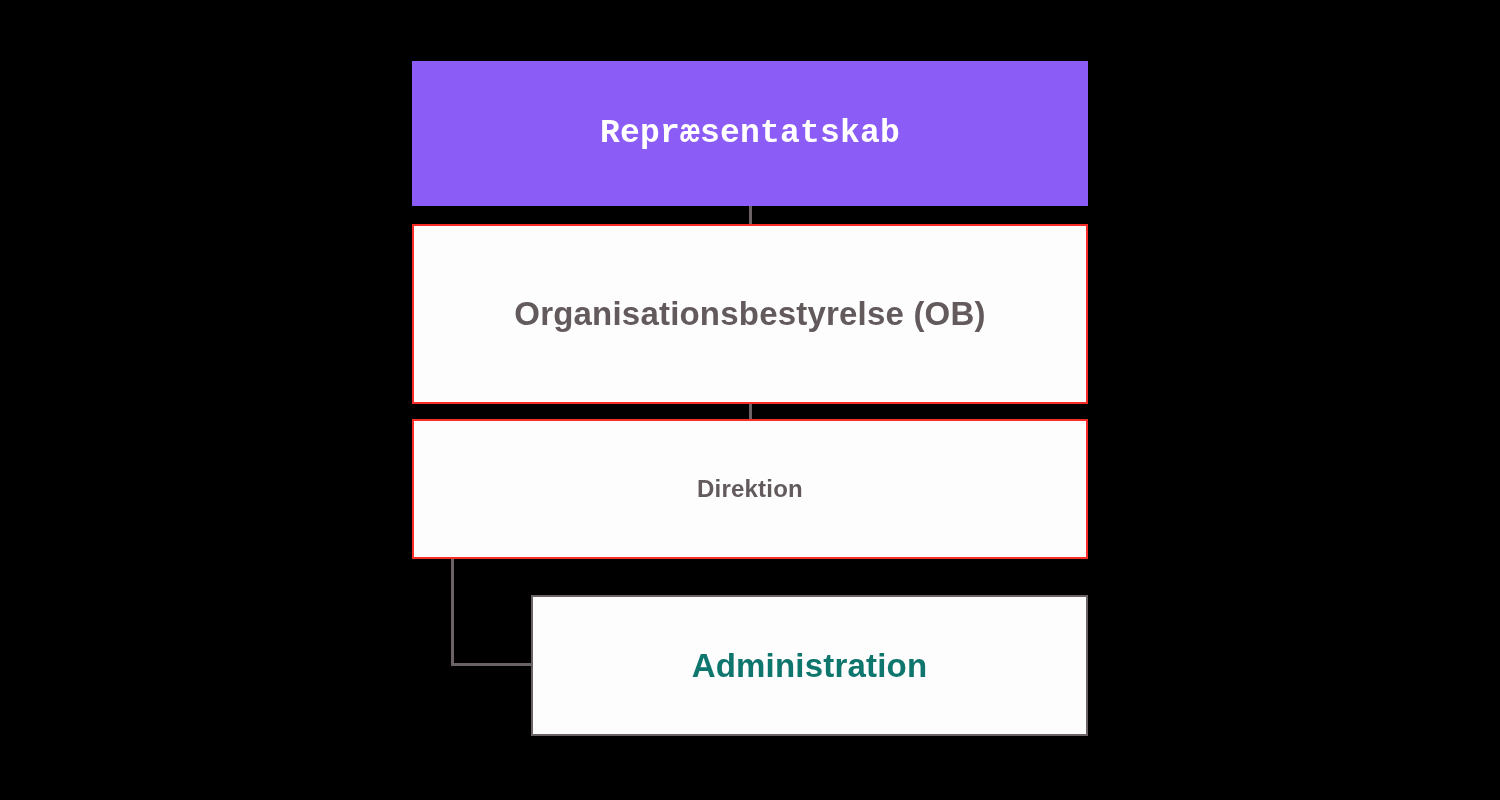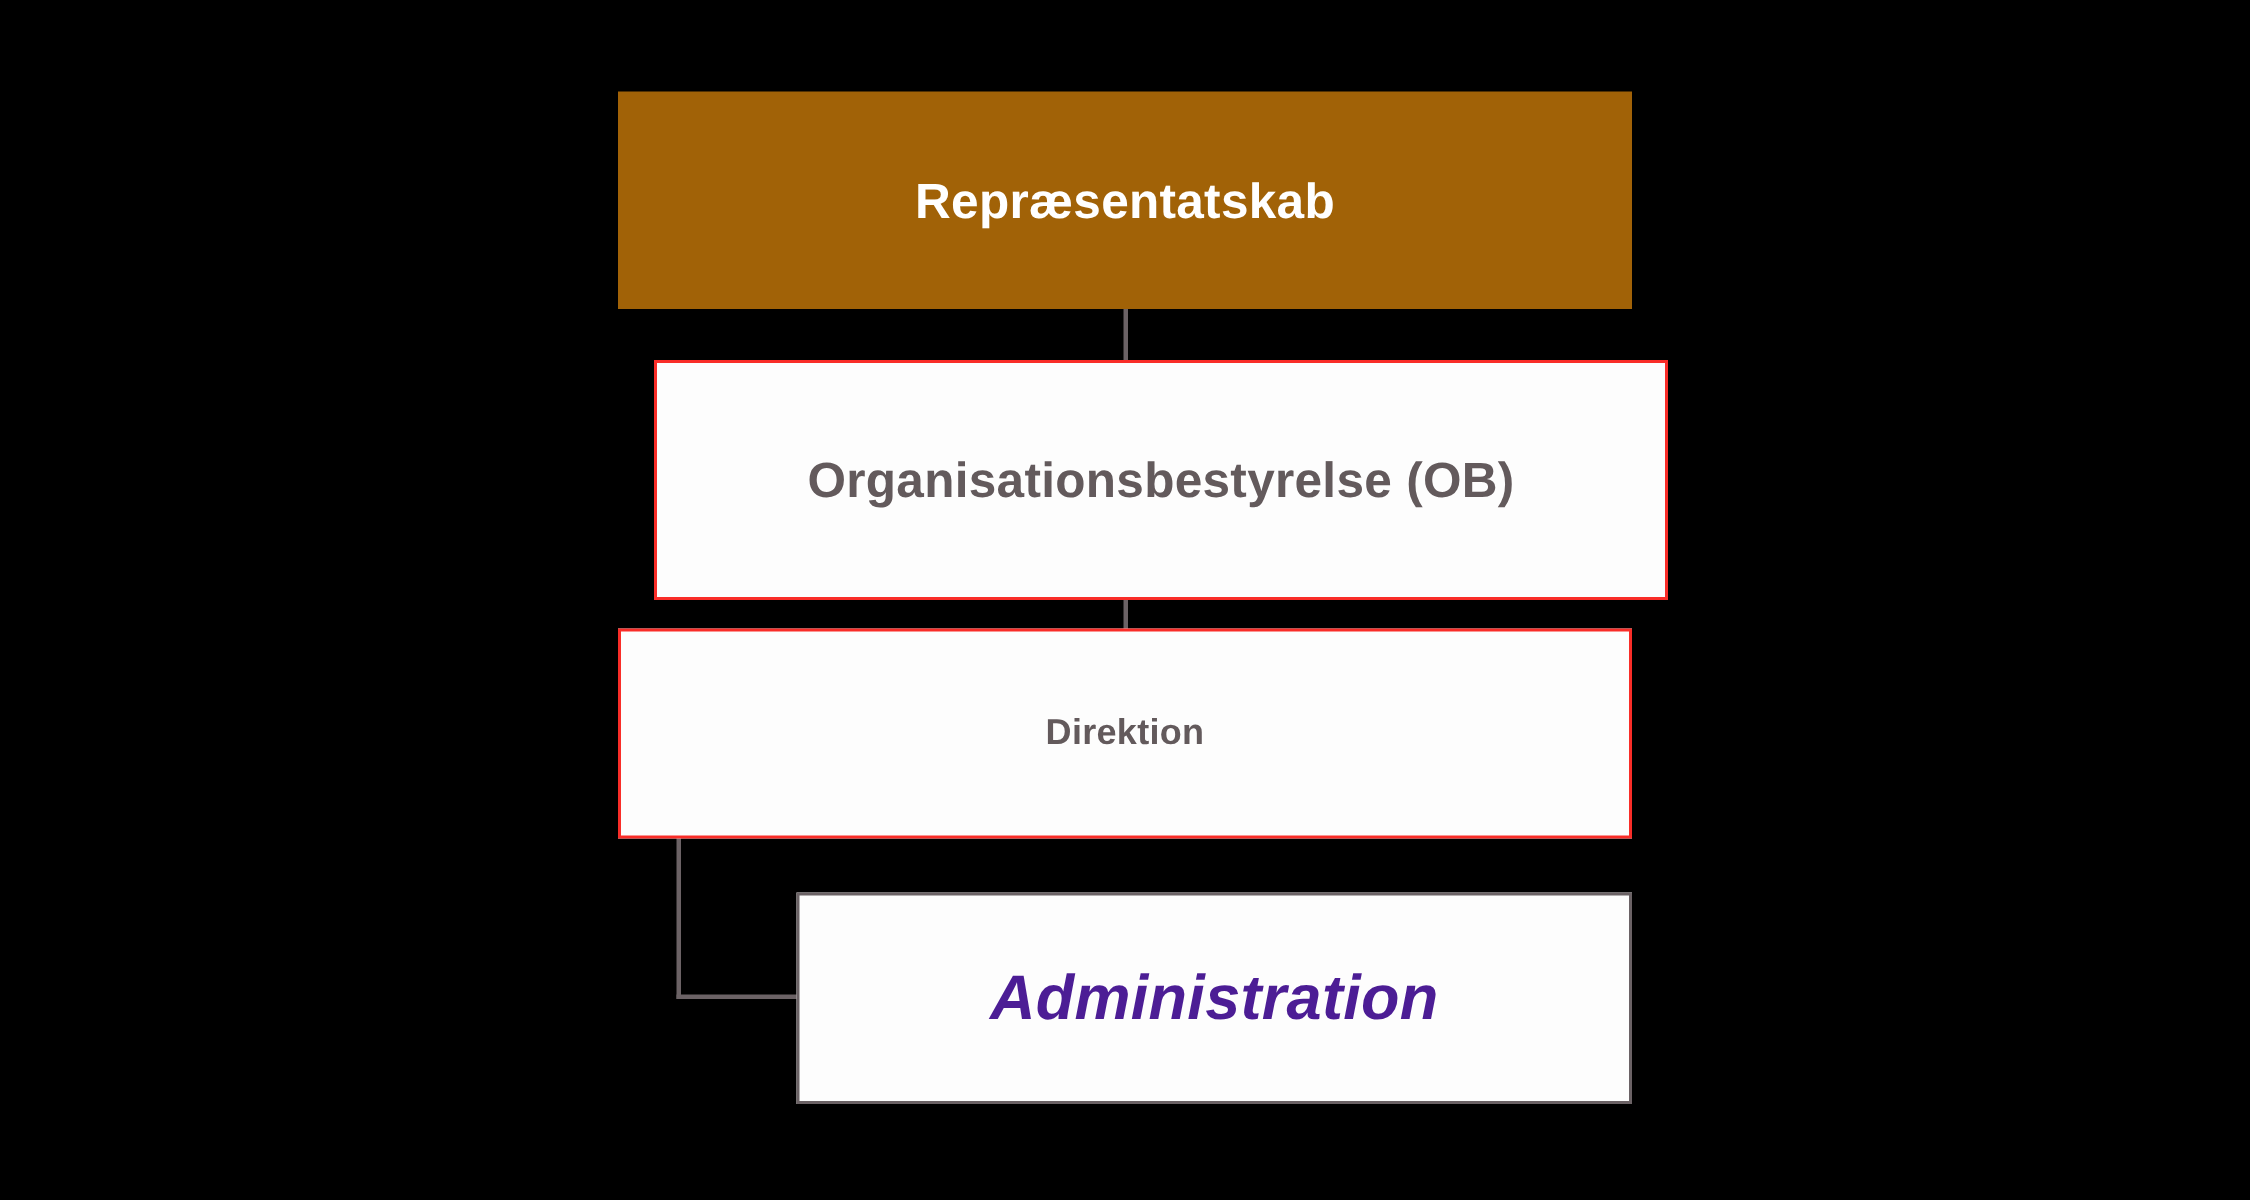--- a/index.html
+++ b/index.html
@@ -35,43 +35,43 @@
     line-height: 1.15;
     white-space: nowrap;
   }
 
   
   .node--primary {
     left: 412px;
     top: 61px;
     width: 676px;
     height: 145px;
-    background: #a16207;
+    background: #8b5cf6;
     border: 0;
+    font-family: Liberation Mono, monospace;
   }
   .node--primary .node-label {
     color: #FFFFFF;
     font-size: 33px;
   }
 
   
   .node--outlined-red {
     background: #FDFDFD;
     border: 2px solid #F92D28;
   }
   .node--outlined-red .node-label {
     color: #635A5C;
   }
 
   .node--ob {
     left: 412px;
-    top: 240px;
+    top: 224px;
     width: 676px;
-    height: 160px;
-    margin-left: 24px;
+    height: 180px;
   }
   .node--ob .node-label { font-size: 33px; }
 
   .node--direktion {
     left: 412px;
     top: 419px;
     width: 676px;
     height: 140px;
   }
   .node--direktion .node-label { font-size: 24px; }
@@ -79,23 +79,22 @@
   
   .node--outlined-gray {
     left: 531px;
     top: 595px;
     width: 557px;
     height: 141px;
     background: #FDFDFD;
     border: 2px solid #6B6265;
   }
   .node--outlined-gray .node-label {
-    color: #4c1d95;
-    font-size: 42px;
-    font-style: italic;
+    color: #0f766e;
+    font-size: 33px;
   }
 
   
   .connector {
     position: absolute;
     background: #6B6265;
   }
   .connector--v1 {
     left: 749px;
     top: 205px;

